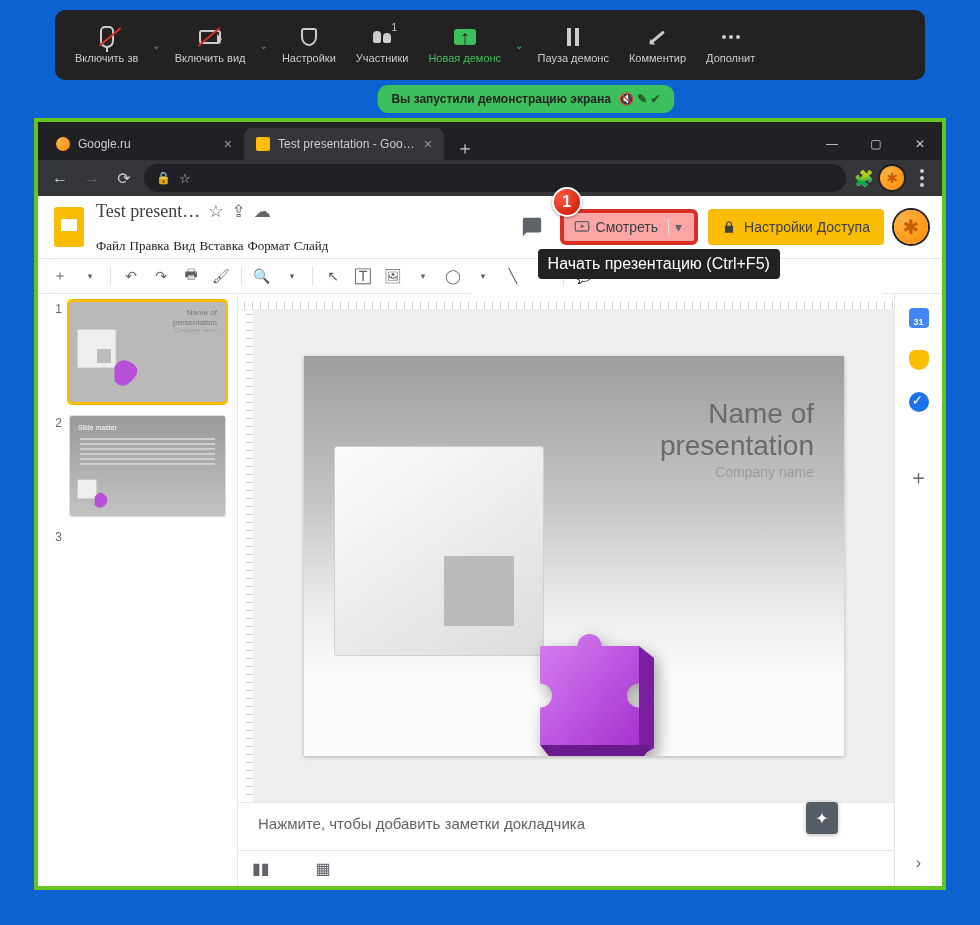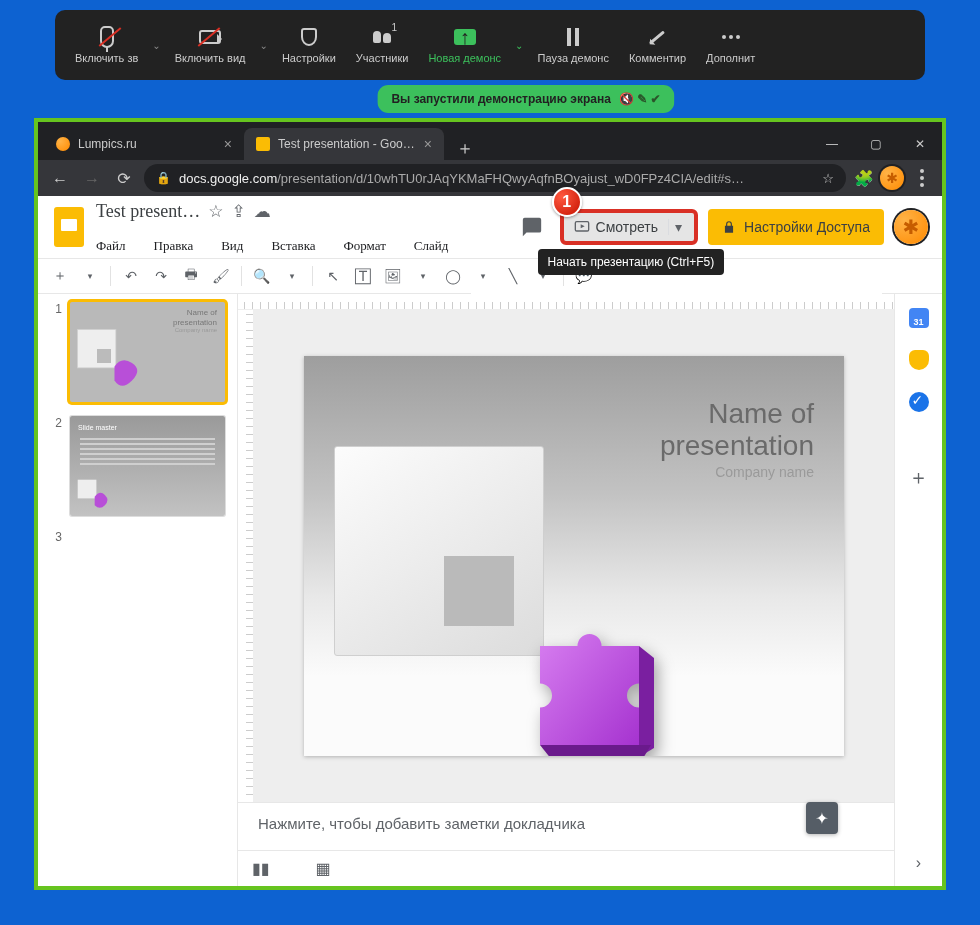--- a/index.html
+++ b/index.html
@@ -70,28 +70,28 @@
   .app { height: calc(100% - 74px); background:#fff; position:relative; display:flex; flex-direction:column; }
 
   
   .app-header { height:62px; display:flex; align-items:center; padding:0 14px; gap:10px; }
   .slides-logo { width:34px; height:44px; display:flex; align-items:center; justify-content:center; }
   .slides-logo svg{ display:block;}
   .title-col { display:flex; flex-direction:column; gap:2px;font-family:Liberation Serif, serif; }
   .title-row { display:flex; align-items:center; gap:8px; }
   .doc-title { font-size:18px; color:#3c4043; }
   .sicon { color:#5f6368; font-size:17px; cursor:pointer; }
-  .menus { display:flex; gap:28px; color:#202124; font-size:13px; margin-top:14px;}
+  .menus { display:flex; gap:4px; color:#202124; font-size:13px; margin-top:14px;}
   .menus span { cursor:pointer; }
   .header-right { margin-left:auto; display:flex; align-items:center; gap:10px; }
   .btn-comment { width:36px; height:36px; border-radius:50%; display:flex; align-items:center; justify-content:center; color:#5f6368; font-size:18px; cursor:pointer;}
   .present-wrap { position:relative; }
-  .present-btn { height:36px; display:flex; align-items:center; gap:6px; border:4px solid #d93025; border-radius:6px; padding:0 6px 0 10px; background:#e5e5e5; color:#3c4043; font-size:14px; cursor:pointer;}
+  .present-btn { height:36px; display:flex; align-items:center; gap:6px; border:4px solid #d93025; border-radius:6px; padding:0 6px 0 10px; background:#fca5a5; color:#3c4043; font-size:14px; cursor:pointer;}
   .present-btn .drop { border-left:1px solid #dadce0; margin-left:4px; padding:0 6px; color:#5f6368; }
-  .tooltip-black { position:absolute; top:40px; left:-22px; background:#222; color:#fff; font-size:12px; padding:6px 10px; border-radius:4px; white-space:nowrap; }
+  .tooltip-black { position:absolute; top:40px; left:-22px; background:#222; color:#fff; font-size:16px; padding:6px 10px; border-radius:4px; white-space:nowrap; }
   .badge-step { position:absolute; top:-22px; left:-8px; width:30px; height:30px; border-radius:50%; background:radial-gradient(circle at 30% 30%, #ff5940, #c61200); color:#fff; font-weight:bold; display:flex; align-items:center; justify-content:center; font-size:16px; border:2px solid #fff; box-shadow:0 1px 3px rgba(0,0,0,.4);}
   .share-btn { height:36px; background:#fbbc04; border-radius:4px; padding:0 14px; display:flex; align-items:center; gap:8px; color:#3c4043; font-size:14px; cursor:pointer; font-weight:500;}
   .orange-avatar.big { width:34px; height:34px; }
   .orange-avatar.big::after { font-size:20px; }
 
   
   .toolbar { height:36px; border-top:1px solid #e7e7e7; border-bottom:1px solid #e7e7e7; display:flex; align-items:center; gap:2px; padding:0 8px; color:#5f6368; font-size:14px;}
   .tb-btn { width:28px; height:28px; display:flex; align-items:center; justify-content:center; cursor:pointer; border-radius:3px; }
   .tb-sep { width:1px; height:20px; background:#e2e2e2; margin:0 4px; }
   .tb-over { position:absolute; left:433px; right:60px; top:97px; height:26px; background:#fff; display:flex; align-items:center; gap:2px; padding-left:6px; color:#5f6368; font-size:13px;}
@@ -228,21 +228,21 @@
     <span>Вы запустили демонстрацию экрана</span>
     <span class="zs-icons">🔇 ✎ ✔</span>
   </div>
 </div>
 
 <div class="outer-frame">
 
   <div class="b-tabs">
     <div class="tab">
       <span class="favicon" style="background:radial-gradient(circle at 30% 30%, #ffb347, #ff8a00);"></span>
-      <span class="tab-title">Lumpics.ru</span>
+      <span class="tab-title">Google.ru</span>
       <span class="close">×</span>
     </div>
     <div class="tab active">
       <span class="favicon" style="background:#fbbc04;border-radius:2px;"></span>
       <span class="tab-title">Test presentation - Google Презе</span>
       <span class="close">×</span>
     </div>
     <span class="newtab">＋</span>
     <div class="win-controls">
       <div class="win-btn">—</div>
@@ -250,21 +250,20 @@
       <div class="win-btn">✕</div>
     </div>
   </div>
 
   <div class="addr-bar">
     <div class="nav-ico">←</div>
     <div class="nav-ico dim">→</div>
     <div class="nav-ico">⟳</div>
     <div class="addr-box">
       <span class="lock">🔒</span>
-      <span class="addr-url"><span class="host">docs.google.com</span><span>/presentation/d/10whTU0rJAqYKMaFHQwyAqfnBOyajust_wD0FPz4CIA/edit#s…</span></span>
       <span class="star-ico">☆</span>
     </div>
     <span class="ext-ico">🧩</span>
     <span class="orange-avatar"></span>
     <div class="menu-dots">
         <div></div>
         <div></div>
         <div></div>
       </div>
   </div>

